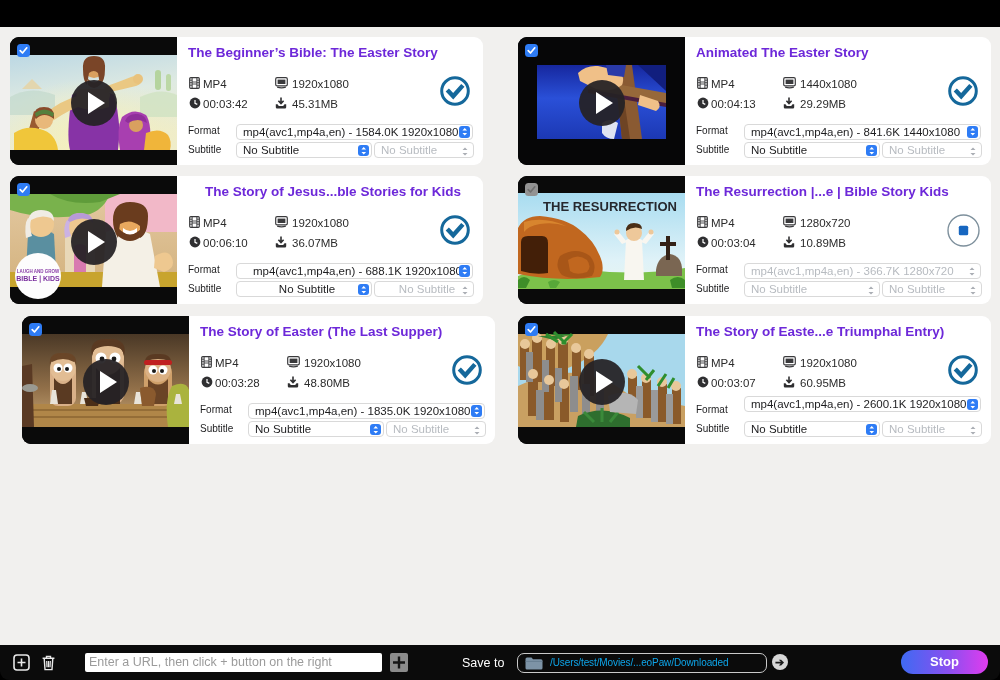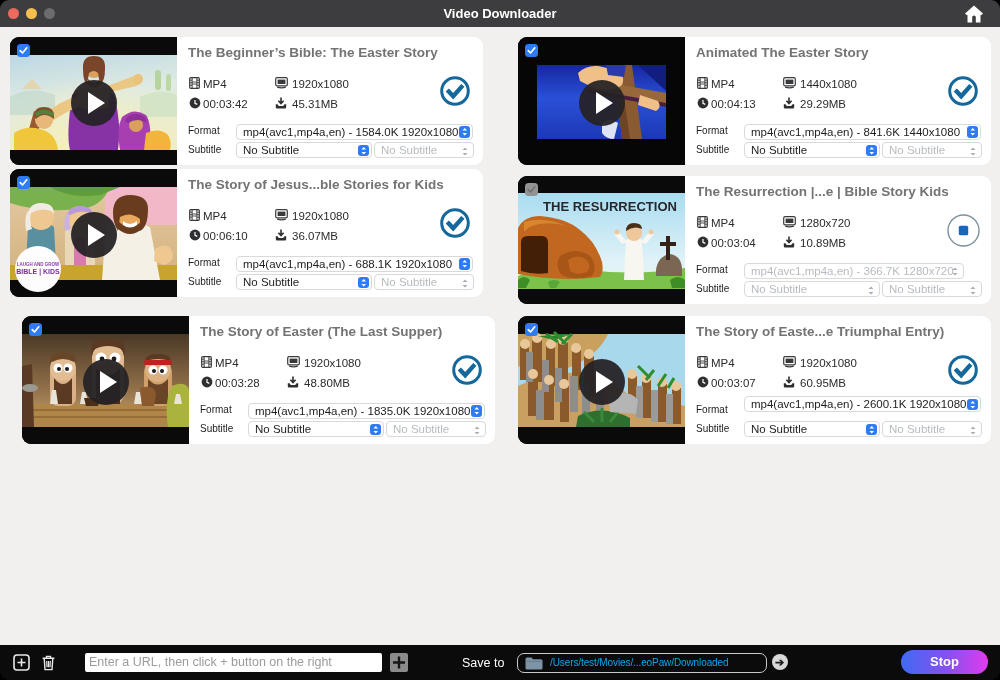--- a/index.html
+++ b/index.html
@@ -6,21 +6,21 @@
 html,body { width:1000px; height:680px; overflow:hidden; background:#000; font-family:"Liberation Sans", sans-serif; }
 #win { position:absolute; left:0; top:0; width:1000px; height:680px; border-radius:9px; overflow:hidden; }
 #titlebar { position:absolute; left:0; top:0; width:1000px; height:27px; background:#3d3d3f; }
 .tl { position:absolute; top:8px; width:11px; height:11px; border-radius:50%; }
 #title { position:absolute; left:0; top:0; width:1000px; height:27px; line-height:28px; text-align:center; color:#fff; font-size:13px; font-weight:bold; }
 #home { position:absolute; left:964px; top:4px; }
 #content { position:absolute; left:0; top:27px; width:1000px; height:618px; background:#f1f0ee; }
 .card { position:absolute; width:473px; height:128px; }
 .thumb { position:absolute; left:0; top:0; width:167px; height:128px; background:#000; border-radius:9px 0 0 9px; overflow:hidden; }
 .info { position:absolute; left:167px; top:0; width:306px; height:128px; background:#fff; border-radius:0 9px 9px 0; }
-.ttl { position:absolute; left:11px; top:7.5px; width:290px; font-size:13.5px; font-weight:bold; color:#737373; white-space:nowrap; letter-spacing:0; }
+.ttl { position:absolute; left:11px; top:7.5px; width:290px; font-size:13.5px; font-weight:bold; color:#6d28d9; white-space:nowrap; letter-spacing:0; }
 .mrow { position:absolute; height:13px; font-size:11.5px; color:#2b2b2b; white-space:nowrap; }
 .mico { position:absolute; left:0; }
 .check { position:absolute; left:7px; top:7px; width:13px; height:13px; border-radius:3.5px; background:#2e7cf5; }
 .check svg { position:absolute; left:1px; top:1px; }
 .playo { position:absolute; left:60.5px; top:43px; width:46px; height:46px; border-radius:50%; background:rgba(37,34,37,0.94); }
 .playo:after { content:""; position:absolute; left:17.5px; top:11.5px; border-left:17px solid #fff; border-top:11.5px solid transparent; border-bottom:11.5px solid transparent; }
 .statc { position:absolute; left:262px; top:38px; width:32px; height:32px; }
 .lab { position:absolute; left:11px; font-size:10px; color:#1d1d1f; }
 .dd { position:absolute; height:16px; background:#fff; border:1px solid #d9d9d9; border-radius:4px; font-size:11.5px; color:#1d1d1f; line-height:14px; padding-left:6px; white-space:nowrap; overflow:hidden; }
 .dd .step { position:absolute; right:2px; top:1.6px; width:11.5px; height:11.5px; border-radius:3px; background:#2e7cf5; }
@@ -33,29 +33,20 @@
 #plusgray { position:absolute; left:390px; top:7.5px; width:18px; height:19px; background:#8b8b8b; border-radius:2px; }
 #saveto { position:absolute; left:462px; top:0; height:35px; line-height:36px; color:#fff; font-size:12.5px; }
 #folderf { position:absolute; left:517px; top:7.5px; width:250px; height:20px; border:1.5px solid #c9c9c9; border-radius:7px; }
 #folderf span { position:absolute; left:32px; top:2px; font-size:10px; color:#0ea5e9; line-height:14px; white-space:nowrap; letter-spacing:-0.1px; }
 #goarrow { position:absolute; left:771.5px; top:9px; width:16px; height:16px; background:#d7d7d7; border-radius:50%; color:#1a1a1a; text-align:center; line-height:16px; font-size:11px; font-weight:bold; }
 #stopbtn { position:absolute; left:901px; top:650px; width:87px; height:24px; border-radius:12px; background:linear-gradient(90deg,#3f6af2 0%, #8a4ff0 55%, #e03cee 100%); color:#fff; text-align:center; line-height:24px; font-size:13px; font-weight:bold; }
 </style>
 </head>
 <body>
 <div id="win">
-<div id="titlebar">
-      <div id="title">Video Downloader</div>
-      <div class="tl" style="left:8px; background:#ec6a5e;"></div>
-      <div class="tl" style="left:26px; background:#f5bf4f;"></div>
-      <div class="tl" style="left:44px; background:#6c6c6e;"></div>
-      <svg id="home" width="20" height="20" viewBox="0 0 20 20">
-        <path d="M10 1.5 L19 9.5 L17.2 11.3 L16.5 10.7 L16.5 18.5 L11.8 18.5 L11.8 13.2 A1.8 1.8 0 0 0 8.2 13.2 L8.2 18.5 L3.5 18.5 L3.5 10.7 L2.8 11.3 L1 9.5 Z" fill="#fff"></path>
-      </svg>
-    </div>
 <div id="content">
 <div class="card" style="left:10px; top:10px;">
         <div class="thumb"><svg width="167" height="128" viewBox="0 0 167 128">
 <rect width="167" height="128" fill="#0a0a0a"></rect>
 <defs>
 <linearGradient id="g1s" x1="0" y1="0" x2="0.25" y2="1">
 <stop offset="0" stop-color="#bcd8e4"></stop>
                 <stop offset="0.5" stop-color="#dfeae2"></stop>
                 <stop offset="1" stop-color="#eeeccc"></stop>
               </linearGradient>
@@ -220,21 +211,21 @@
           <div class="dd" style="left:59px; top:105px; width:136px;">No Subtitle<div class="step">
               <svg width="11.5" height="11.5" viewBox="0 0 12 12">
                 <path d="M3.6 4.6 L6 2.2 L8.4 4.6 Z M3.6 7.4 L6 9.8 L8.4 7.4 Z" fill="#fff"></path>
               </svg>
             </div></div>
           <div class="dd dis" style="left:197px; top:105px; width:100px;">No Subtitle<svg class="gstep" width="8" height="11" viewBox="0 0 8 11">
               <path d="M1.5 4 L4 1.5 L6.5 4 Z M1.5 7 L4 9.5 L6.5 7 Z" fill="#aaaeb4"></path>
             </svg></div>
         </div>
       </div>
-<div class="card" style="left:10px; top:142px;">
+<div class="card" style="left:10px; top:149px;text-align:center;">
         <div class="thumb"><svg width="167" height="128" viewBox="0 0 167 128">
 <rect width="167" height="128" fill="#0a0a0a"></rect>
 <defs>
               <linearGradient id="g3s" x1="0" y1="0" x2="0" y2="1">
 <stop offset="0" stop-color="#e3c8a0"></stop>
                 <stop offset="1" stop-color="#d3b27e"></stop>
               </linearGradient>
             </defs>
 <rect x="0" y="18" width="167" height="93" fill="url(#g3s)"></rect>
 <rect x="95" y="18" width="72" height="38" fill="#f2b8c8"></rect>
@@ -384,21 +375,21 @@
                 <path d="M0.8 7.2 L0.8 10.2 A1.2 1.2 0 0 0 2 11.4 L10 11.4 A1.2 1.2 0 0 0 11.2 10.2 L11.2 7.2 L9.5 7.2 L8.2 9 L3.8 9 L2.5 7.2 Z" fill="#2f2f31"></path>
               </svg></span>
             <span style="position:absolute; left:17px; top:0.5px;">10.89MB</span>
           </div>
           <div class="statc" style="left:261.5px; top:37.5px;"><svg width="33" height="33" viewBox="0 0 33 33">
               <circle cx="16.5" cy="16.5" r="15.5" fill="none" stroke="#7e909c" stroke-width="1.4"></circle>
               <rect x="11.8" y="11.8" width="9.4" height="9.4" rx="1.5" fill="#1766c0"></rect>
             </svg></div>
           <div class="lab" style="top:88px;">Format</div>
           <div class="lab" style="top:106.5px;">Subtitle</div>
-          <div class="dd dis" style="left:59px; top:86.5px; width:220px;">mp4(avc1,mp4a,en) - 366.7K 1280x720<svg class="gstep" width="8" height="11" viewBox="0 0 8 11">
+          <div class="dd dis" style="left:59px; top:86.5px; width:237px;">mp4(avc1,mp4a,en) - 366.7K 1280x720<svg class="gstep" width="8" height="11" viewBox="0 0 8 11">
               <path d="M1.5 4 L4 1.5 L6.5 4 Z M1.5 7 L4 9.5 L6.5 7 Z" fill="#aaaeb4"></path>
             </svg></div>
           <div class="dd dis" style="left:59px; top:105px; width:136px;">No Subtitle<svg class="gstep" width="8" height="11" viewBox="0 0 8 11">
               <path d="M1.5 4 L4 1.5 L6.5 4 Z M1.5 7 L4 9.5 L6.5 7 Z" fill="#aaaeb4"></path>
             </svg></div>
           <div class="dd dis" style="left:197px; top:105px; width:100px;">No Subtitle<svg class="gstep" width="8" height="11" viewBox="0 0 8 11">
               <path d="M1.5 4 L4 1.5 L6.5 4 Z M1.5 7 L4 9.5 L6.5 7 Z" fill="#aaaeb4"></path>
             </svg></div>
         </div>
       </div>

